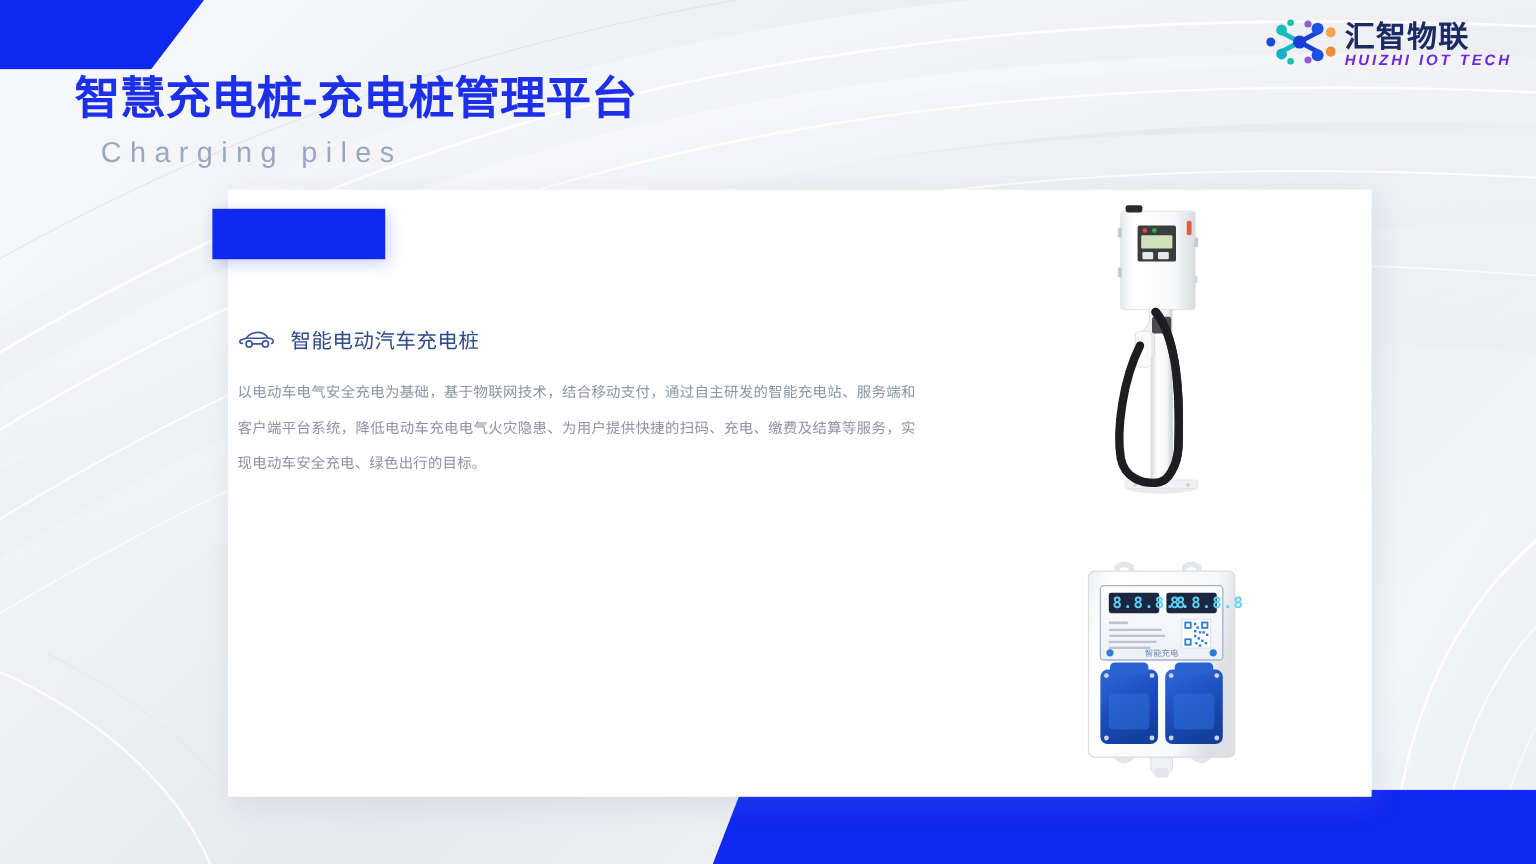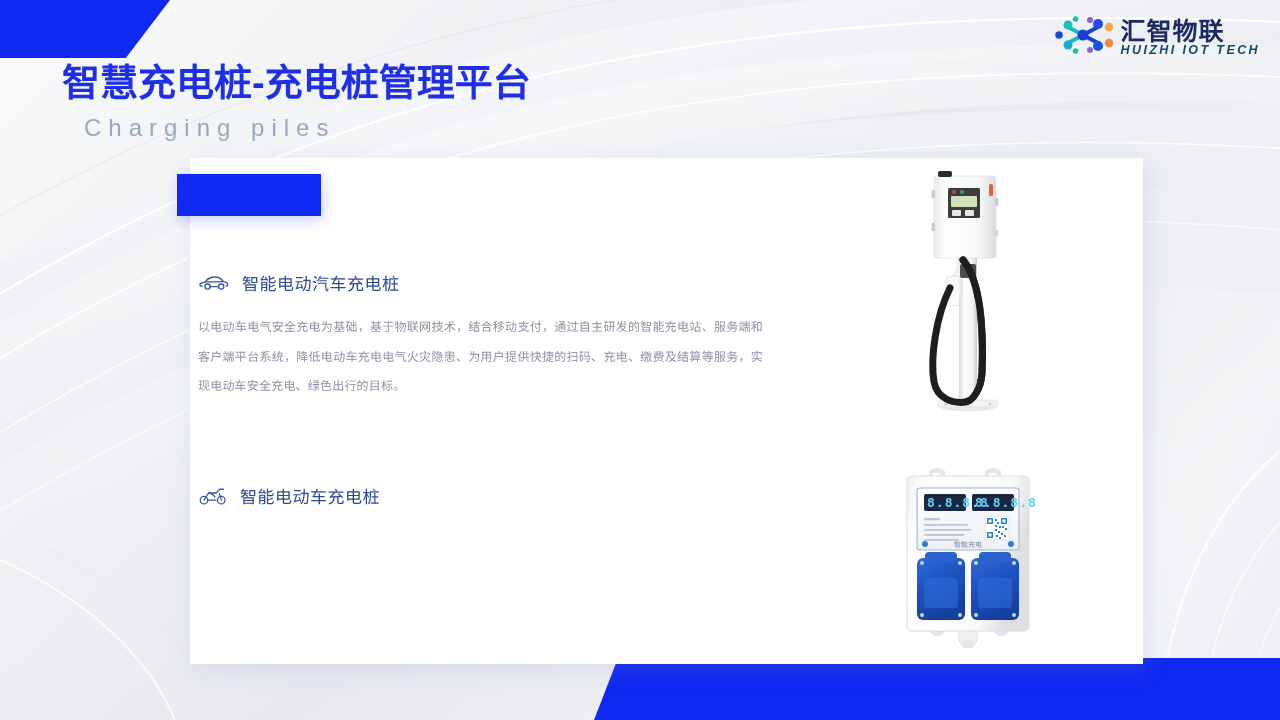--- a/index.html
+++ b/index.html
@@ -28,21 +28,21 @@
   .main-title{font-size:38px;font-weight:bold;color:#1d2fe8;letter-spacing:0px;
      line-height:1.15;margin:0;white-space:nowrap;}
   .sub-title{font-size:24px;color:#9aa7c4;letter-spacing:7px;margin:8px 0 0 22px;
      font-weight:400;white-space:nowrap;}
 
   
   .logo{position:absolute;right:20px;top:14px;display:flex;align-items:flex-end;gap:8px;}
   .logo-mark{width:58px;height:42px;flex:none;}
   .logo-text{display:flex;flex-direction:column;line-height:1;}
   .logo-cn{font-size:25px;font-weight:bold;color:#1b2a63;letter-spacing:1px;white-space:nowrap;}
-  .logo-en{font-size:12.5px;font-weight:bold;color:#0c4a6e;letter-spacing:2.4px;
+  .logo-en{font-size:12.5px;font-weight:bold;color:#6d28d9;letter-spacing:2.4px;
      margin-top:0;font-style:italic;white-space:nowrap;}
 
   
   .panel{position:absolute;left:190px;top:158px;width:953px;height:506px;
      background:#ffffff;box-shadow:4px 6px 22px rgba(120,140,200,.18);}
   .blue-tab{position:absolute;left:177px;top:174px;width:144px;height:42px;
      background:#1029f0;box-shadow:2px 4px 12px rgba(16,41,240,.22);}
 
   
   .section{position:absolute;left:198px;width:565px;margin-top:40px;}
@@ -157,34 +157,20 @@
         <circle cx="29" cy="16.5" r="3.2"></circle>
         <path d="M15.4 16.5 L25.6 16.5"></path>
       </g>
     </svg>
     <span class="sec-title">智能电动汽车充电桩</span>
   </div>
   <p class="sec-body">以电动车电气安全充电为基础，基于物联网技术，结合移动支付，通过自主研发的智能充电站、服务端和客户端平台系统，降低电动车充电电气火灾隐患、为用户提供快捷的扫码、充电、缴费及结算等服务，实现电动车安全充电、绿色出行的目标。</p>
 </div>
 
 <div class="section sec2">
-  <div class="sec-head">
-    <svg class="sec-icon" width="30" height="20" viewBox="0 0 40 26">
-      <g fill="none" stroke="#3b5998" stroke-width="1.7" stroke-linecap="round" stroke-linejoin="round">
-        <circle cx="8" cy="18.5" r="5"></circle>
-        <circle cx="31" cy="18.5" r="5"></circle>
-        <path d="M13 18.5 L24 18.5"></path>
-        <path d="M8 18.5 L14 9 L24 9"></path>
-        <path d="M24 9 L29 4 L34 4"></path>
-        <path d="M31 18.5 L28.5 9.5"></path>
-        <path d="M14.5 9 C18 9.5 21 11.5 22.5 14.5"></path>
-      </g>
-    </svg>
-    <span class="sec-title">智能电动车充电桩</span>
-  </div>
 </div>
 
 <div class="prod prod1">
   <svg width="140" height="250" viewBox="0 0 140 250">
     <defs>
       <linearGradient id="pBody" x1="0" y1="0" x2="1" y2="0">
         <stop offset="0%" stop-color="#e8eaec"></stop>
         <stop offset="18%" stop-color="#ffffff"></stop>
         <stop offset="72%" stop-color="#f7f8f9"></stop>
         <stop offset="100%" stop-color="#d9dcdf"></stop>

